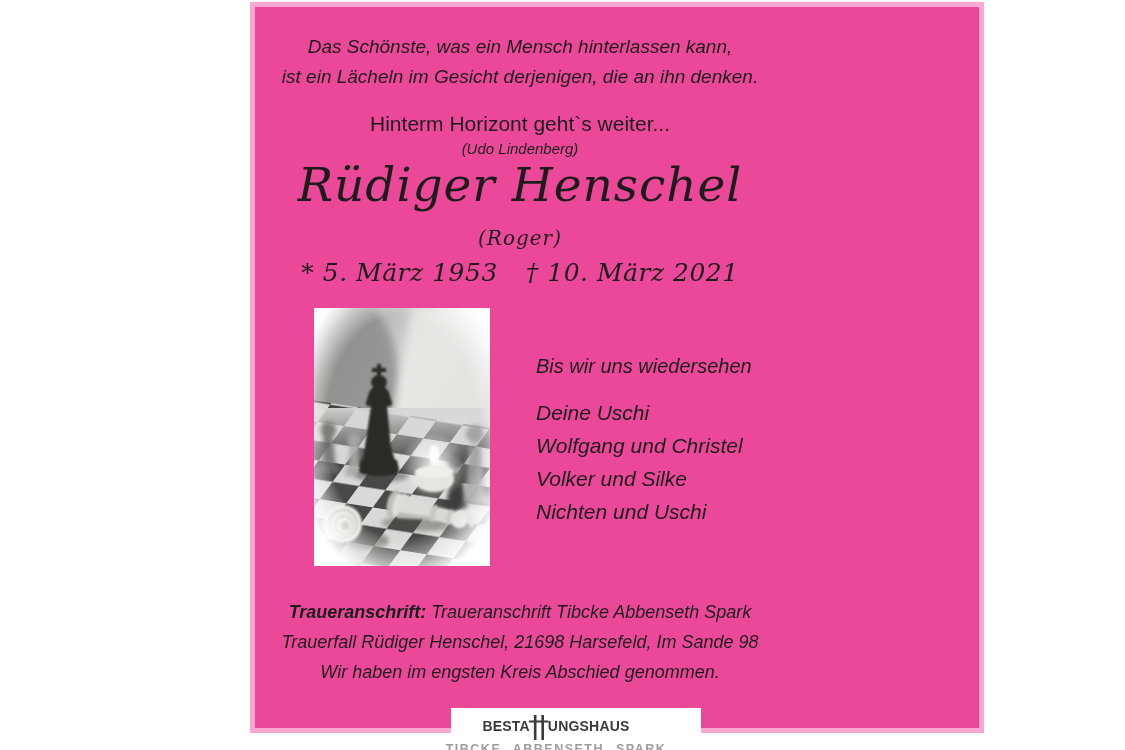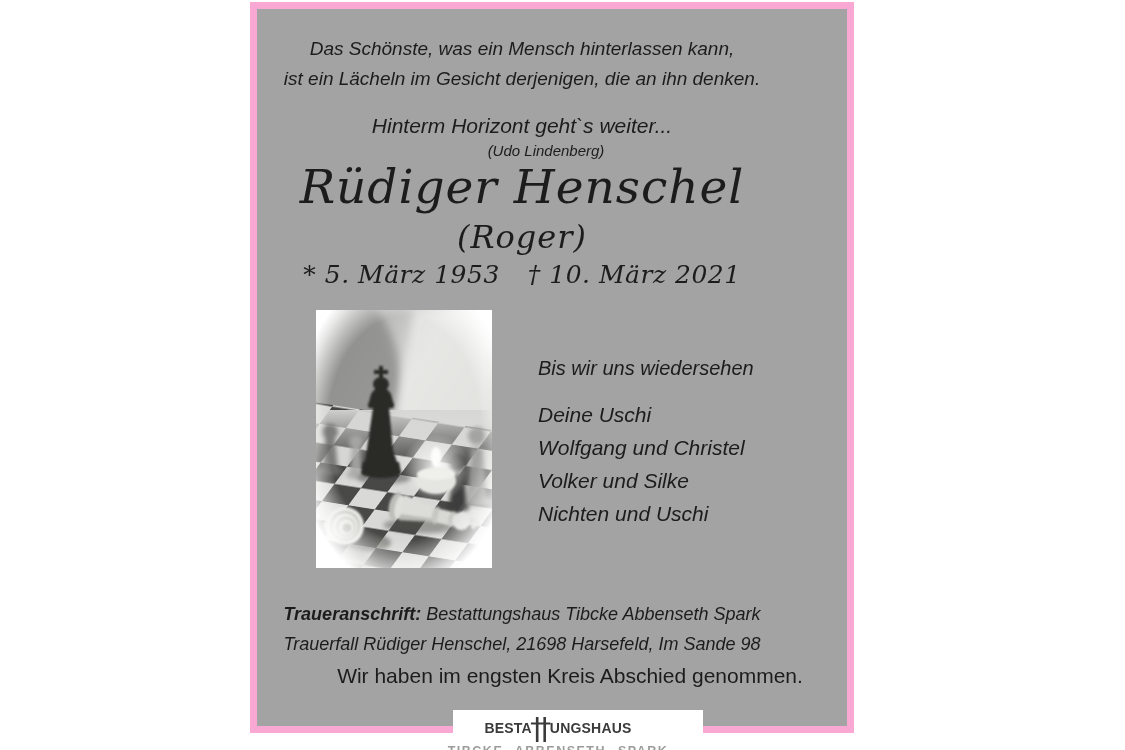--- a/index.html
+++ b/index.html
@@ -1,45 +1,45 @@
 <!DOCTYPE html>
 <html><head>
 <meta charset="utf-8">
 <style>
   * { margin:0; padding:0; box-sizing:border-box; }
   html,body { width:1125px; height:750px; overflow:hidden; background:#ffffff;
               font-family:"Liberation Sans", sans-serif; color:#1c1c1c; }
   .stage { position:relative; width:1125px; height:750px; background:#ffffff; }
 
-  .card { position:absolute; left:250px; top:2px; width:604px; height:731px;
-          border:7px solid #f9a8d4; background:#a3a3a3; }
+  .card { position:absolute; left:250px; top:2px; width:734px; height:731px;
+          border:5px solid #f9a8d4; background:#ec4899; }
   .content { position:relative; width:100%; height:100%; }
 
   .center-block { position:absolute; left:0; width:530px; text-align:center; }
 
   .quote { top:25px; font-style:italic; font-size:19px; line-height:30px; white-space:nowrap; }
-  .motto { top:105px; font-style:italic; font-size:21px; white-space:nowrap; }
-  .motto-attr { top:133px; font-style:italic; font-size:15px;margin-left:24px; }
+  .motto { top:105px; font-size:21px; white-space:nowrap; }
+  .motto-attr { top:133px; font-style:italic; font-size:15px; }
 
   .hand { font-family:"DejaVu Serif", serif; font-style:italic; }
   .name { top:150px; font-size:47px; font-weight:normal; letter-spacing:1px; white-space:nowrap; }
-  .nickname { top:209px; font-size:32px; letter-spacing:1px; }
+  .nickname { top:219px; font-size:20px; letter-spacing:1px; }
   .dates { top:251px; font-size:25px; letter-spacing:0.5px; white-space:nowrap; }
   .dates-gap { display:inline-block; width:28px; }
 
   .photo { position:absolute; left:59px; top:301px; width:176px; height:258px; }
   .photo svg { display:block; }
 
   .farewell { position:absolute; left:281px; top:348px; font-style:italic; }
   .farewell-heading { font-size:20px; margin-bottom:18px; }
   .mourners { list-style:none; font-size:21px; line-height:33px; }
 
   .address { top:590px; font-style:italic; font-size:18px; line-height:30px; white-space:nowrap; }
   .addr-label { font-weight:bold; }
-  .closing { top:655px; font-size:21px; white-space:nowrap;margin-left:48px; }
+  .closing { top:655px; font-style:italic; font-size:18px; white-space:nowrap; }
 
   .logo-gap { position:absolute; left:196px; top:701px; width:250px; height:55px;
               background:#ffffff; }
   .logo { position:absolute; left:105px; top:4px; transform:translateX(-50%); text-align:center; }
   .logo-row1 { display:flex; align-items:center; justify-content:center; height:29px;
                color:#3a3a3a; font-weight:bold; white-space:nowrap; }
   .logo-row1 span { font-size:14px; line-height:13px; letter-spacing:0.2px; }
   .tt-cross { width:20px; height:28px; margin:0 -1px -1px -1px; }
   .logo-row2 { margin-top:1px; font-size:12.5px; font-weight:bold; letter-spacing:1.5px;
                word-spacing:7px; color:#9c9c9c; white-space:nowrap; }
@@ -200,21 +200,21 @@
           <li>Deine Uschi</li>
           <li>Wolfgang und Christel</li>
           <li>Volker und Silke</li>
           <li>Nichten und Uschi</li>
         </ul>
       </div>
 
       <div class="center-block address">
         <div>
           <span class="addr-label">Traueranschrift:</span>
-          <span>Bestattungshaus Tibcke Abbenseth Spark</span>
+          <span>Traueranschrift Tibcke Abbenseth Spark</span>
         </div>
         <div>Trauerfall Rüdiger Henschel, 21698 Harsefeld, Im Sande 98</div>
       </div>
 
       <div class="center-block closing">Wir haben im engsten Kreis Abschied genommen.</div>
 
       <div class="logo-gap">
         <div class="logo">
           <div class="logo-row1">
             <span>BESTA</span>

